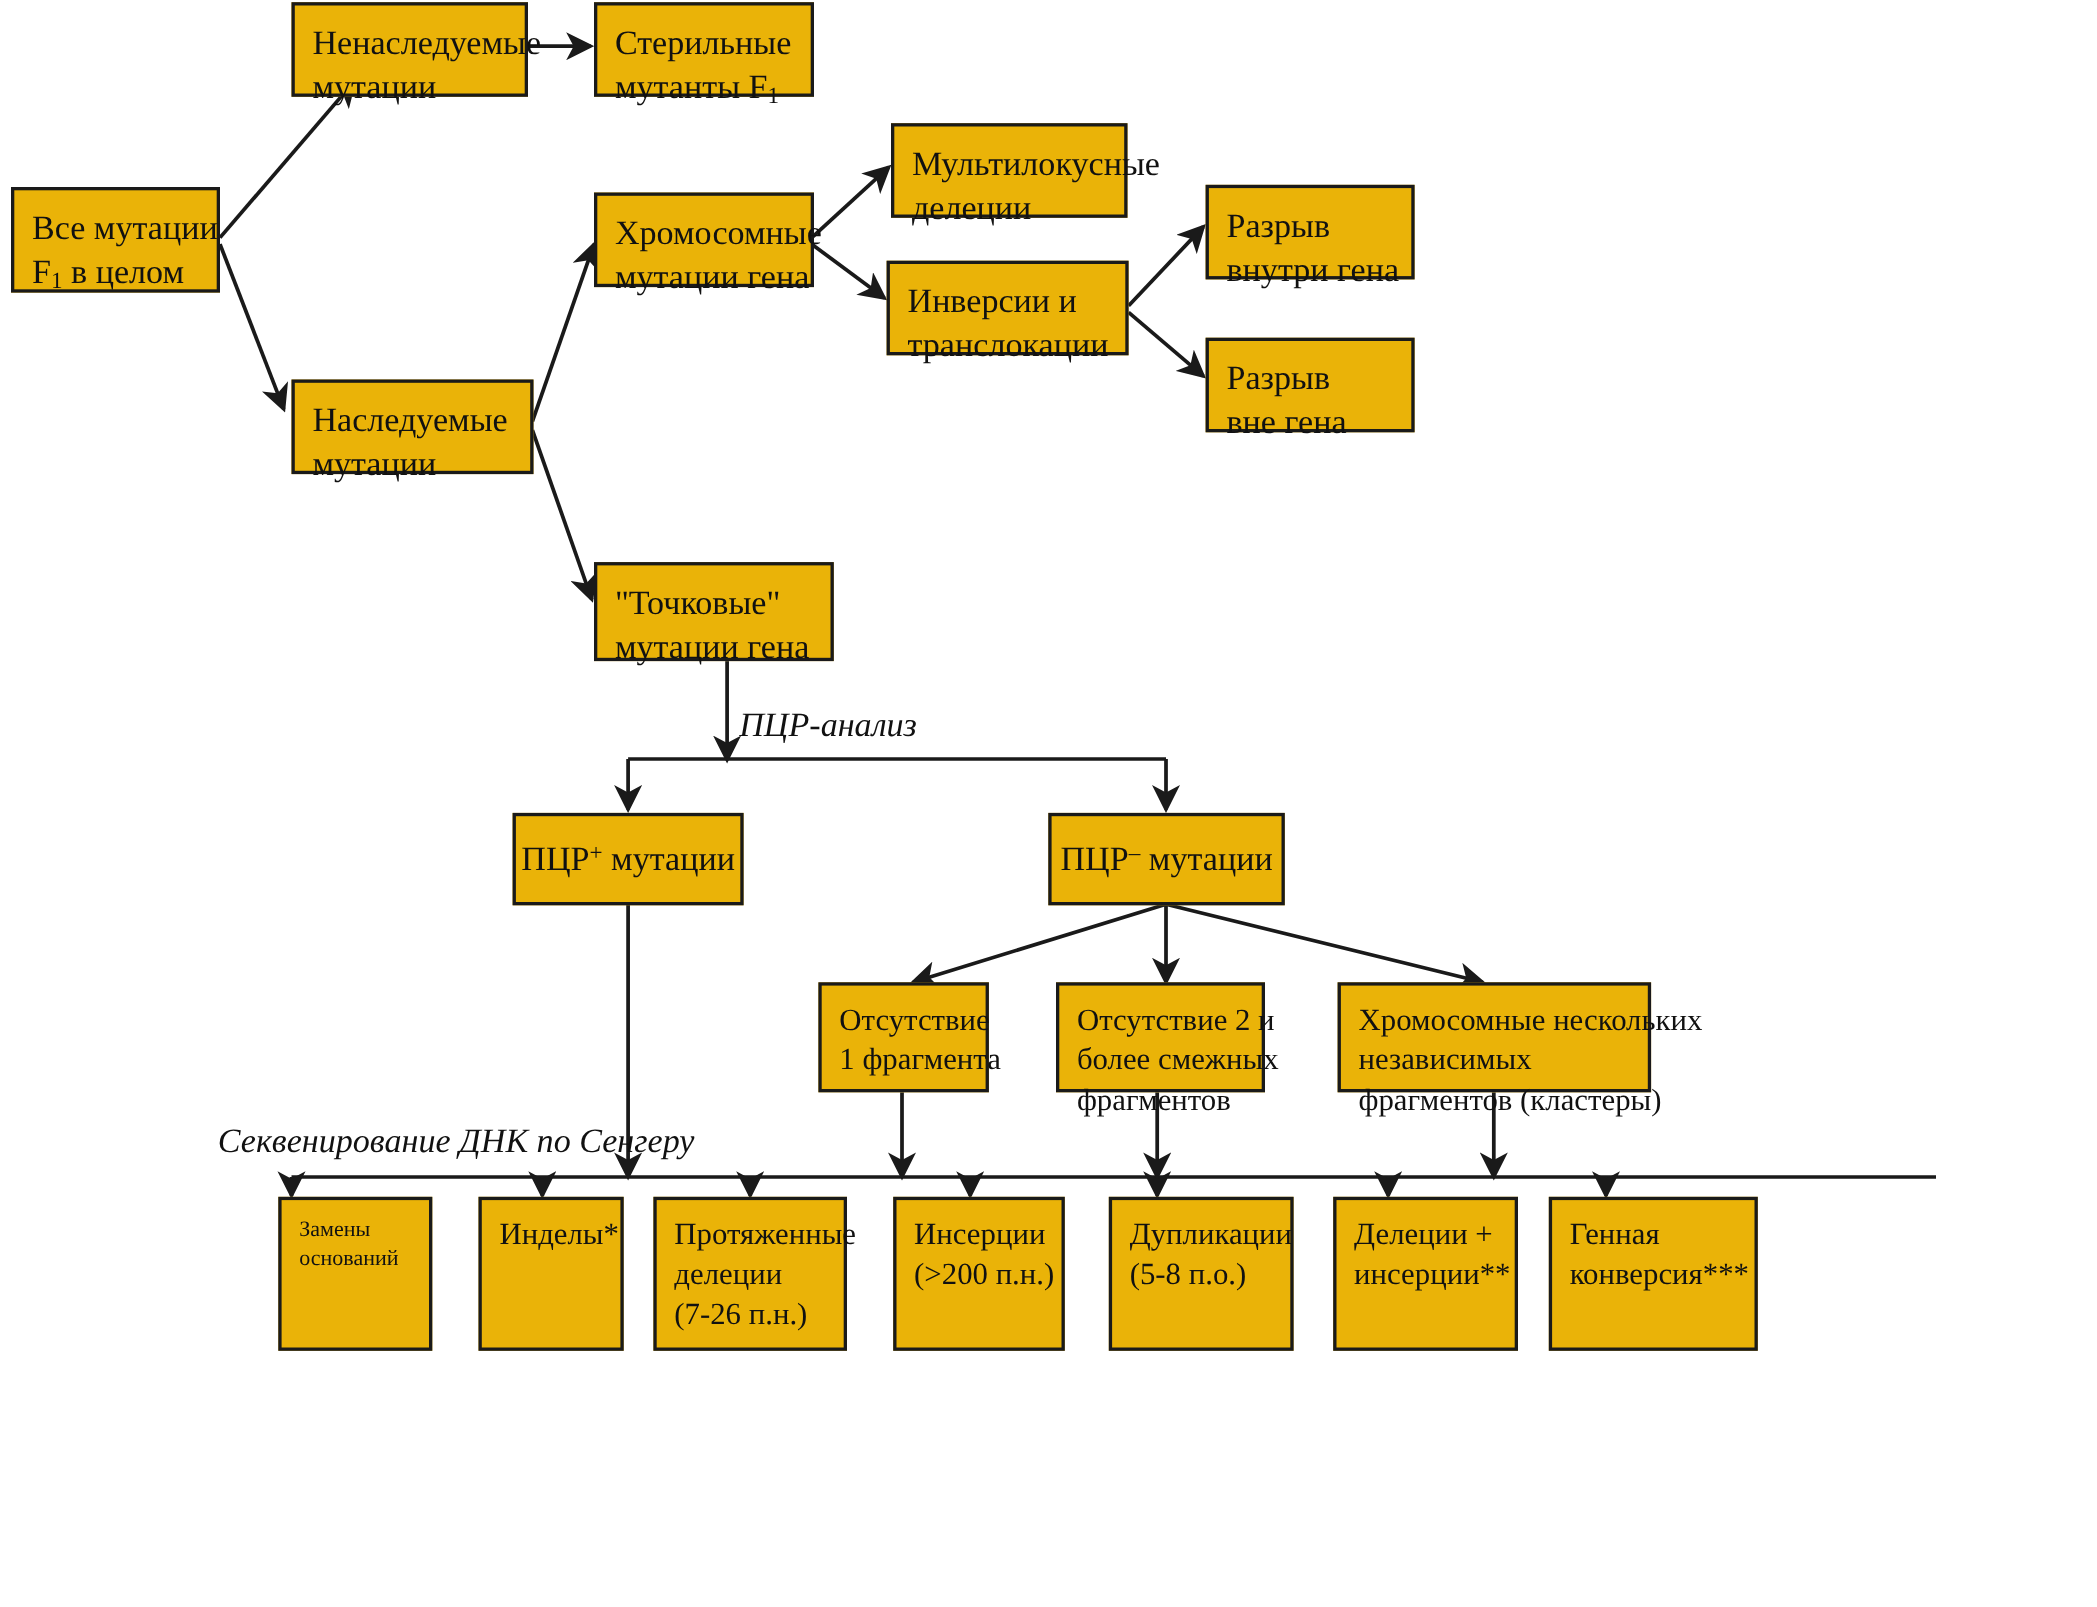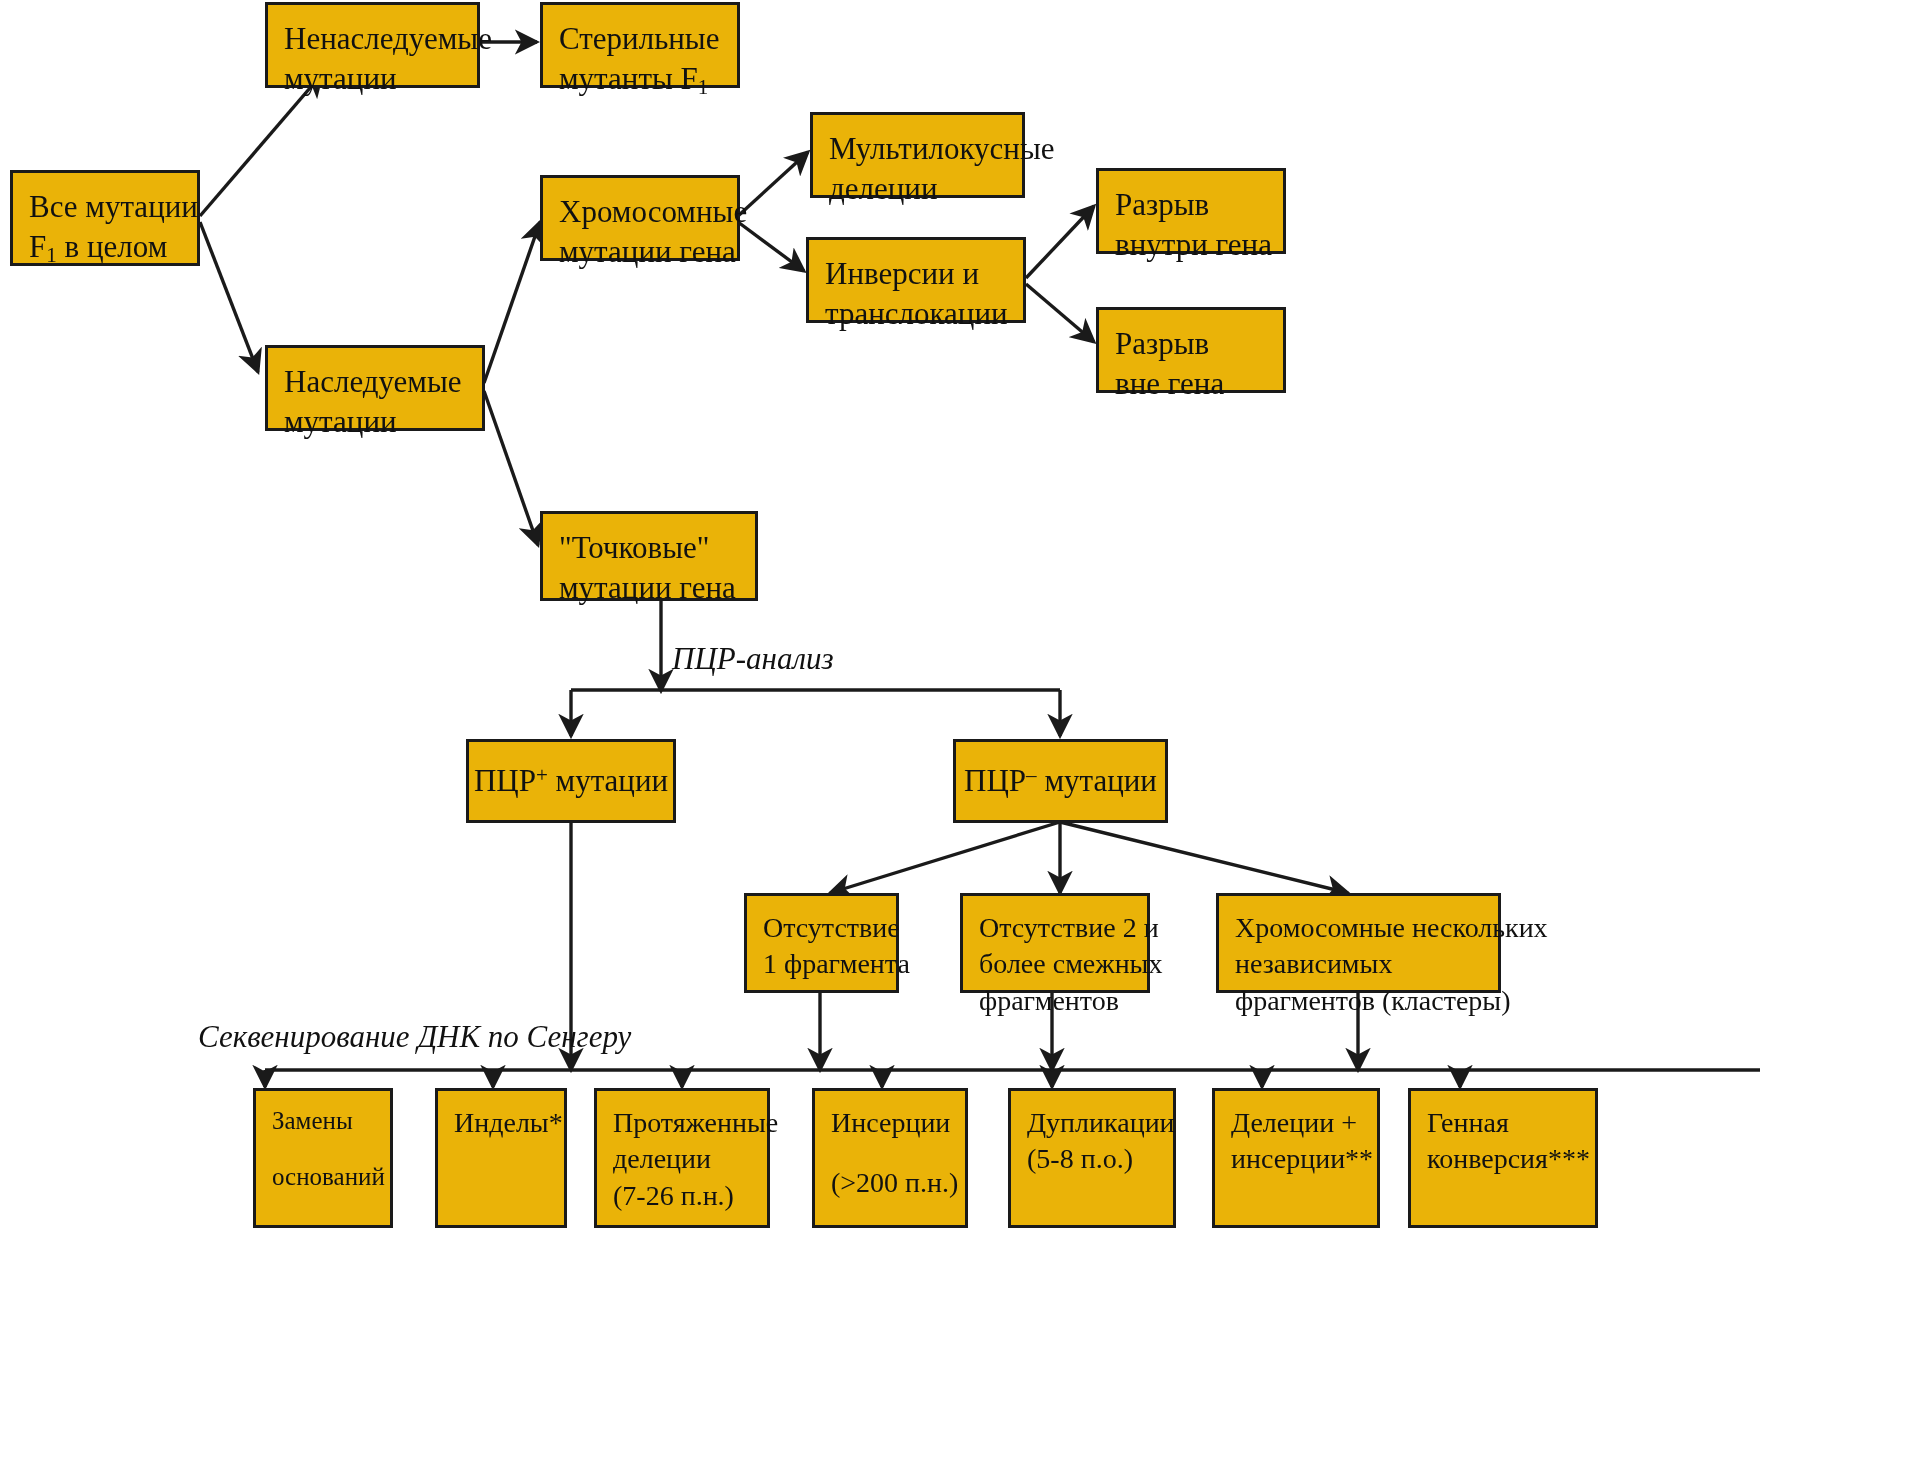--- a/index.html
+++ b/index.html
@@ -187,36 +187,36 @@
     <span class="ln">более смежных</span>
     <span class="ln">фрагментов</span>
   </div>
 
   <div class="node" style="left:1216px; top:893px; width:285px; height:100px; font-size:28px;">
     <span class="ln">Хромосомные нескольких</span>
     <span class="ln">независимых</span>
     <span class="ln">фрагментов (кластеры)</span>
   </div>
 
-  <div class="node" style="left:253px; top:1088px; width:140px; height:140px; font-size:25px;gap:23px;">
+  <div class="node" style="left:253px; top:1088px; width:140px; height:140px; font-size:20px;">
     <span class="ln">Замены</span>
     <span class="ln">оснований</span>
   </div>
 
   <div class="node" style="left:435px; top:1088px; width:132px; height:140px; font-size:28px;">
     <span class="ln">Инделы*</span>
   </div>
 
   <div class="node" style="left:594px; top:1088px; width:176px; height:140px; font-size:28px;">
     <span class="ln">Протяженные</span>
     <span class="ln">делеции</span>
     <span class="ln">(7-26 п.н.)</span>
   </div>
 
-  <div class="node" style="left:812px; top:1088px; width:156px; height:140px; font-size:28px;gap:24px;">
+  <div class="node" style="left:812px; top:1088px; width:156px; height:140px; font-size:28px;">
     <span class="ln">Инсерции</span>
     <span class="ln">(&gt;200 п.н.)</span>
   </div>
 
   <div class="node" style="left:1008px; top:1088px; width:168px; height:140px; font-size:28px;">
     <span class="ln">Дупликации</span>
     <span class="ln">(5-8 п.о.)</span>
   </div>
 
   <div class="node" style="left:1212px; top:1088px; width:168px; height:140px; font-size:28px;">

